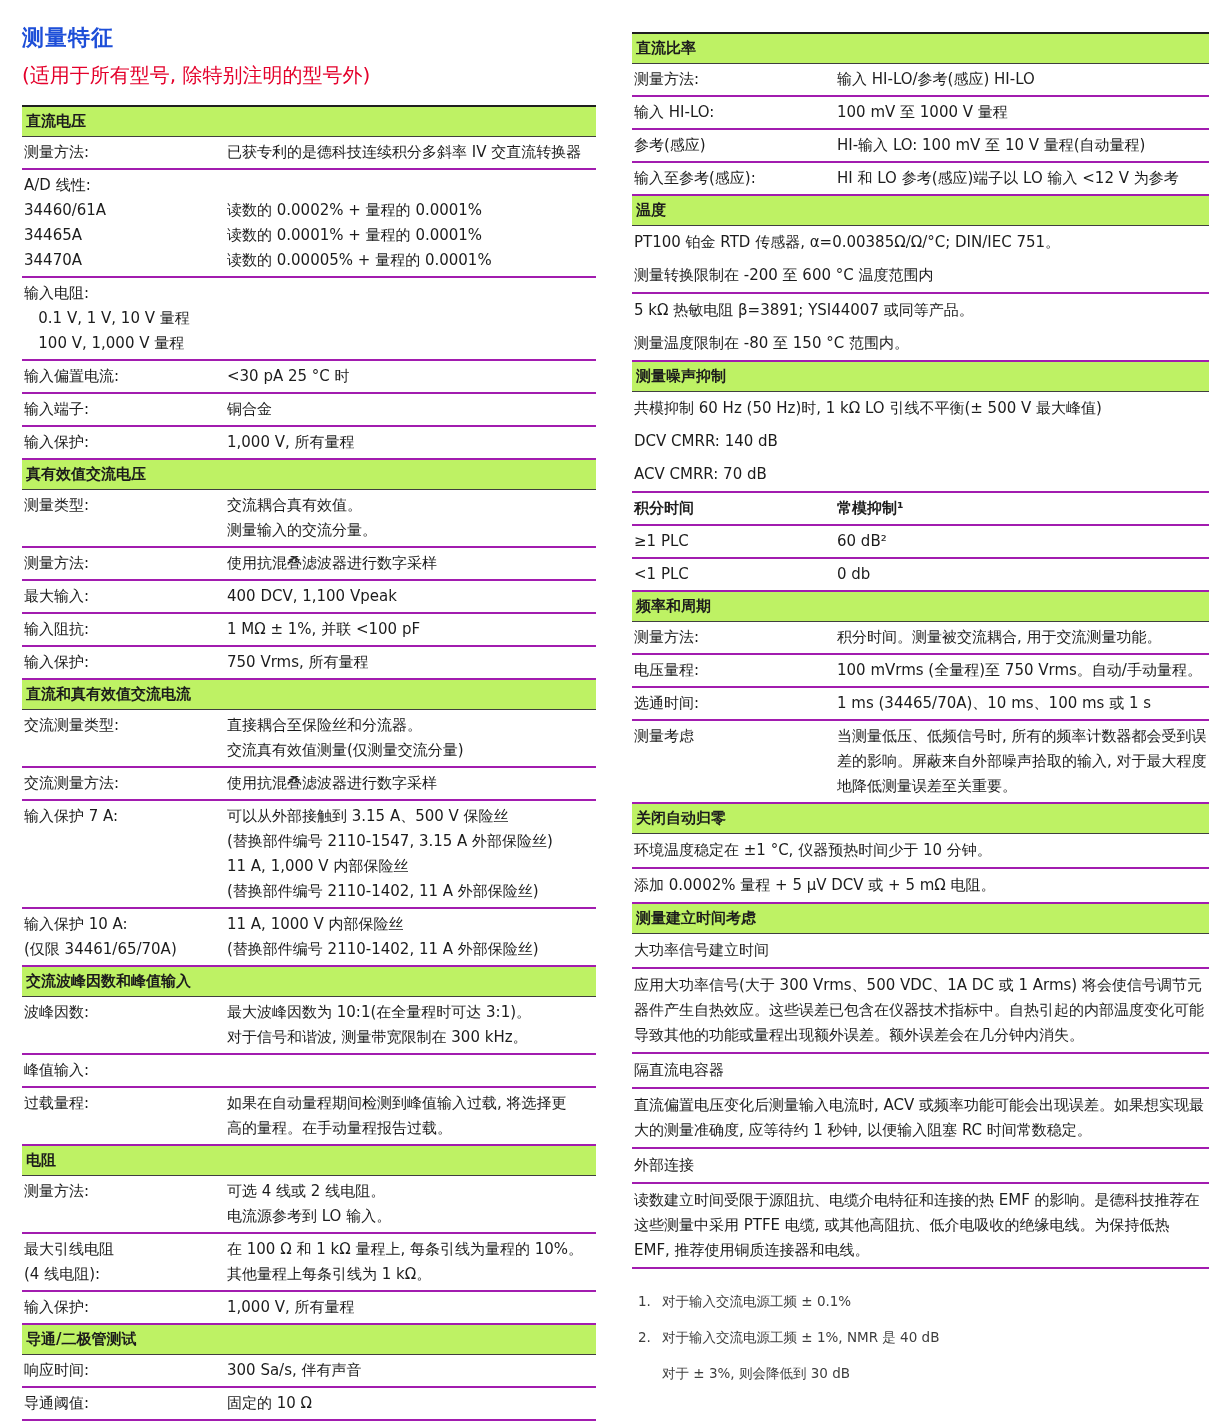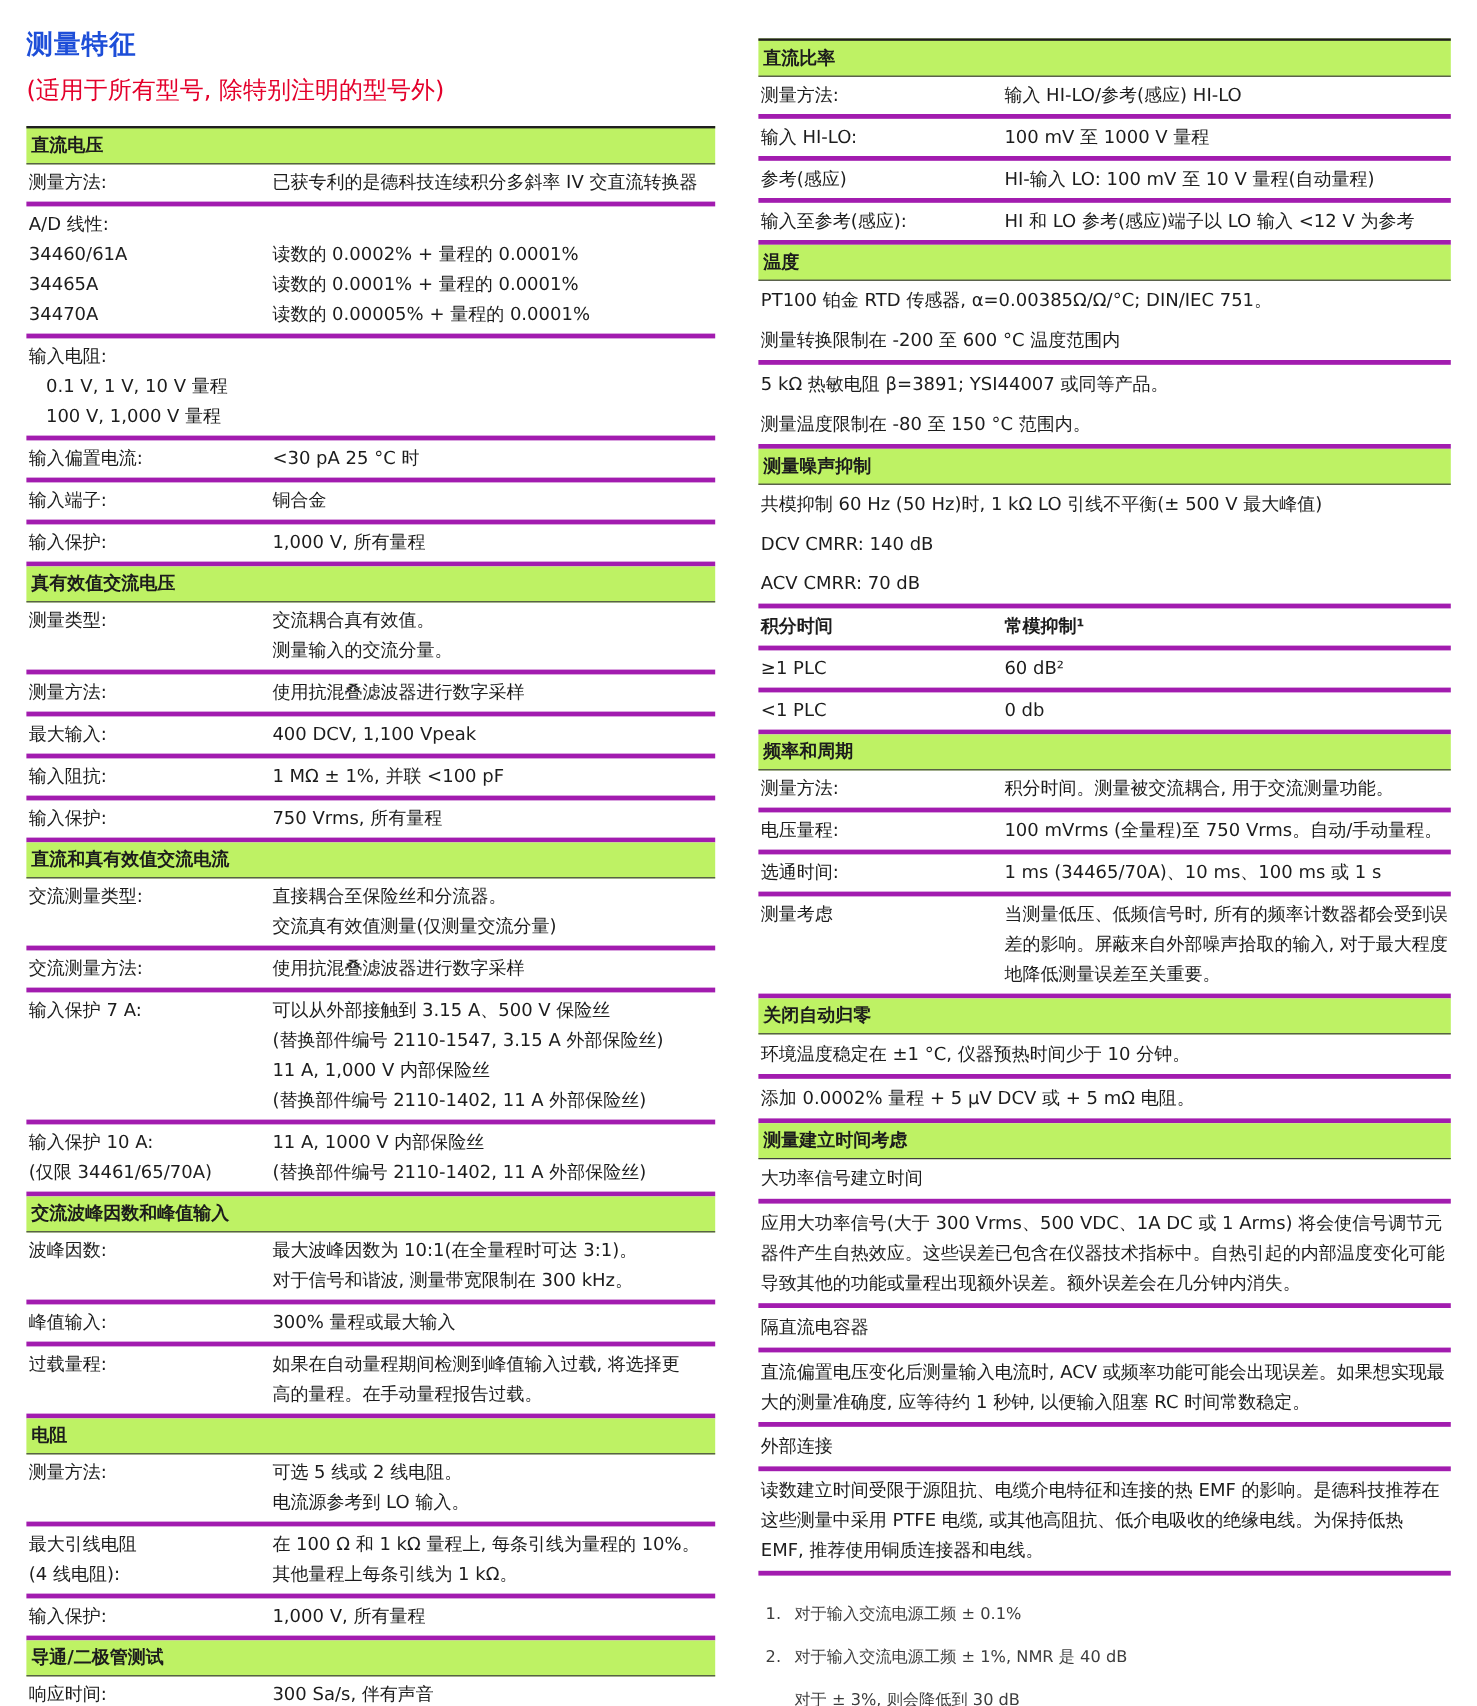--- a/index.html
+++ b/index.html
@@ -19,21 +19,21 @@
   .subtitle{
     color:#e4002b;font-size:20px;font-weight:normal;line-height:1.3;
     margin:10px 0 17px 0;
   }
   .sections > .spec-section:first-child .sec-header{border-top:2px solid #1f1f1f;}
   .sec-header{
     background:#bef264;font-weight:bold;font-size:15px;
     line-height:29px;height:29px;padding:0 4px;
     border-bottom:1px solid #3f3f3f;
   }
-  .row{border-bottom:4px solid #a21caf;padding:3px 0;font-size:15px;}
+  .row{border-bottom:2px solid #a21caf;padding:3px 0;font-size:15px;}
   .row-pair{display:flex;}
   .row-pair.bold{font-weight:bold;justify-content:flex-end;}
   .cell{box-sizing:border-box;}
   .cell-label{width:205px;flex:none;padding-left:2px;}
   .cell-value{flex:1;}
   .line{line-height:25px;white-space:normal;}
   .row-full{padding:4px 2px;}
   .row-full .line + .line{margin-top:8px;}
   .footnotes{margin-top:14px;padding-left:6px;font-size:13.5px;color:#3d3d3d;}
   .footnote{display:flex;}
@@ -203,44 +203,41 @@
             </div>
             <div class="cell cell-value">
               <div class="line">最大波峰因数为 10:1(在全量程时可达 3:1)。</div>
               <div class="line">对于信号和谐波, 测量带宽限制在 300 kHz。</div>
             </div>
           </div>
           <div class="row row-pair">
             <div class="cell cell-label">
               <div class="line">峰值输入:</div>
             </div>
-            <div class="cell cell-value">
-              <div class="line">300% 量程或最大输入</div>
-            </div>
           </div>
           <div class="row row-pair">
             <div class="cell cell-label">
               <div class="line">过载量程:</div>
               <div class="line">&nbsp;</div>
             </div>
             <div class="cell cell-value">
               <div class="line">如果在自动量程期间检测到峰值输入过载, 将选择更</div>
               <div class="line">高的量程。在手动量程报告过载。</div>
             </div>
           </div>
         </section>
         <section class="spec-section">
           <div class="sec-header">电阻</div>
           <div class="row row-pair">
             <div class="cell cell-label">
               <div class="line">测量方法:</div>
               <div class="line">&nbsp;</div>
             </div>
             <div class="cell cell-value">
-              <div class="line">可选 5 线或 2 线电阻。</div>
+              <div class="line">可选 4 线或 2 线电阻。</div>
               <div class="line">电流源参考到 LO 输入。</div>
             </div>
           </div>
           <div class="row row-pair">
             <div class="cell cell-label">
               <div class="line">最大引线电阻</div>
               <div class="line">(4 线电阻):</div>
             </div>
             <div class="cell cell-value">
               <div class="line">在 100 Ω 和 1 kΩ 量程上, 每条引线为量程的 10%。</div>

